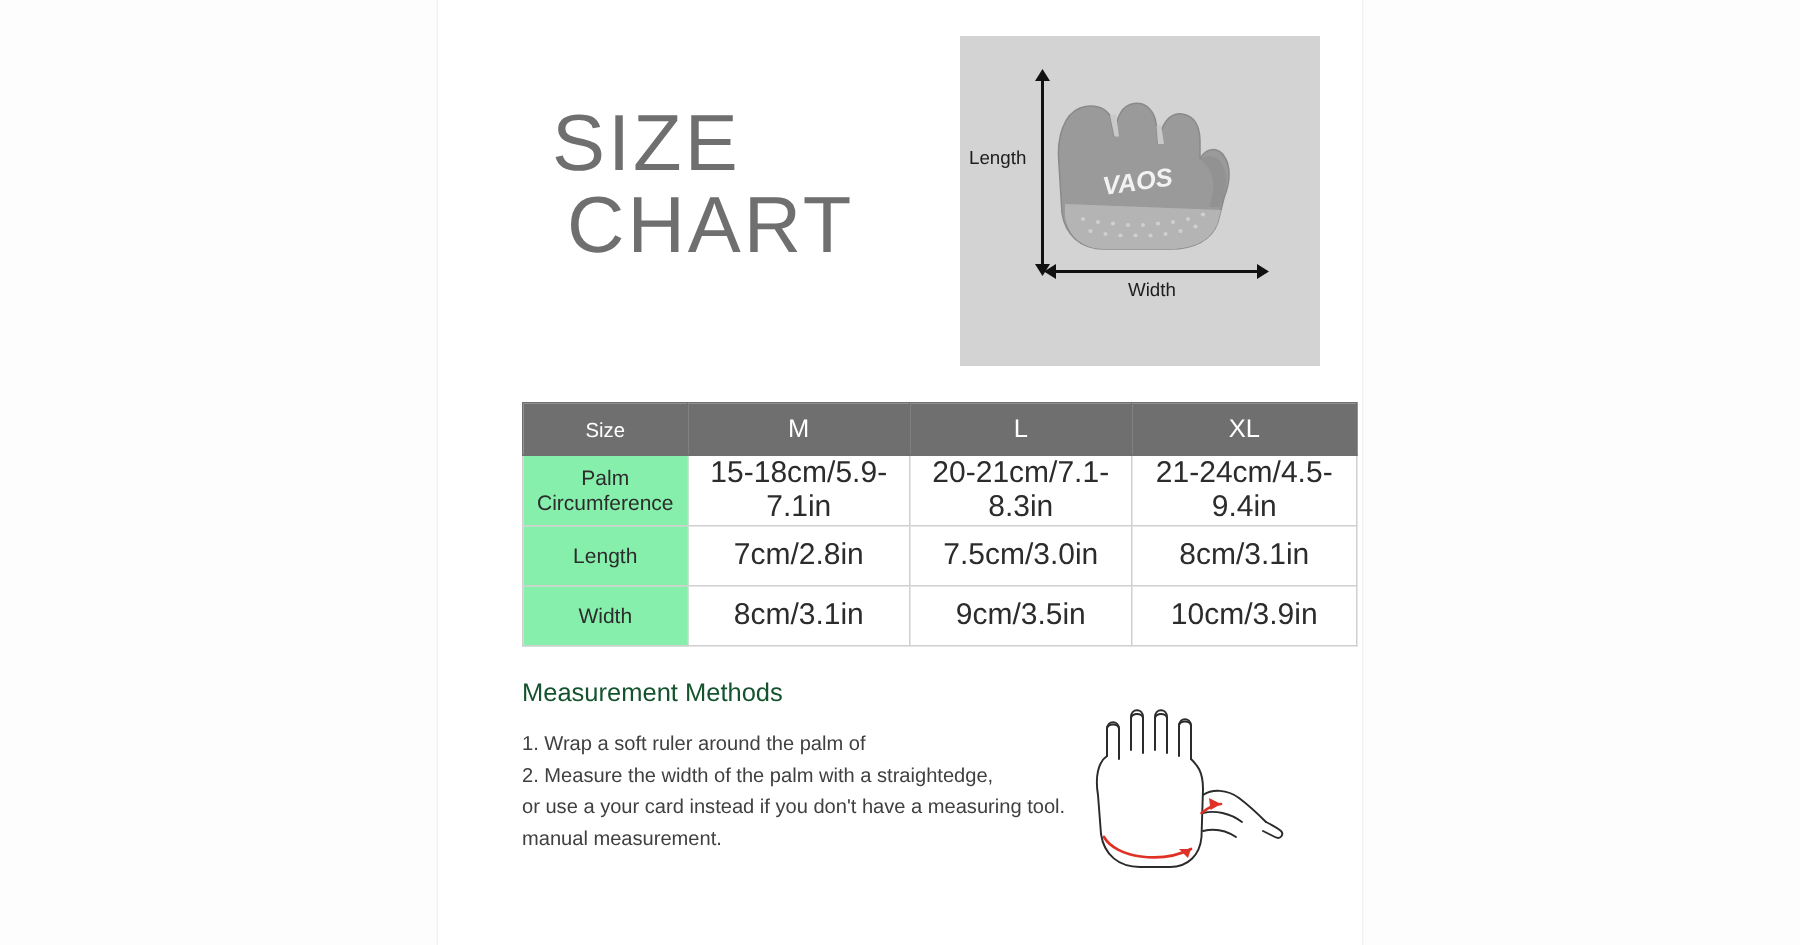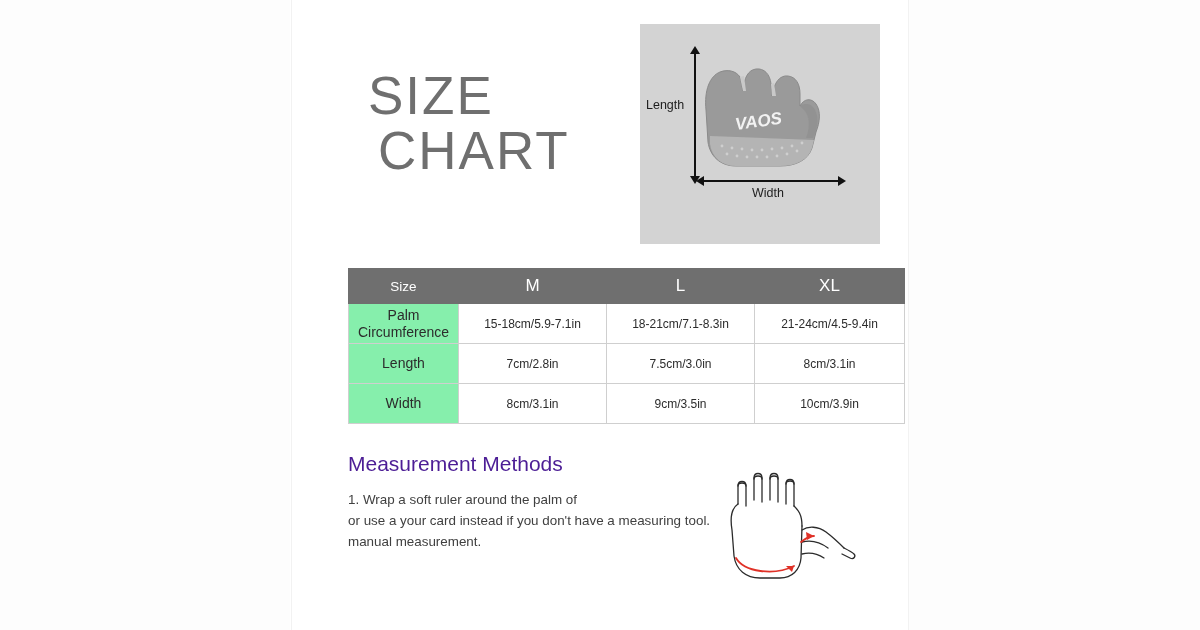--- a/index.html
+++ b/index.html
@@ -136,21 +136,21 @@
   table.size-table {
     border-collapse: collapse;
     width: 556px;
     table-layout: fixed;
   }
   table.size-table th,
   table.size-table td {
     border: 1px solid #cfcfcf;
     text-align: center;
     vertical-align: middle;
-    font-size: 12px;
+    font-size: 20px;
     color: #2c2c2c;
     padding: 0;
     height: 39px;
   }
   table.size-table thead th {
     background: #6f6f6f;
     color: #ffffff;
     border: 1px solid #6f6f6f;
     height: 34px;
     font-weight: 400;
@@ -173,23 +173,23 @@
 
   
   .measure {
     position: absolute;
     left: 28px;
     top: 442px;
     width: 556px;
   }
   .measure h2 {
     margin: 0 0 14px 0;
-    font-size: 21px;
+    font-size: 17px;
     font-weight: 400;
-    color: #4c1d95;
+    color: #14532d;
   }
   .measure p {
     margin: 0 0 2px 0;
     font-size: 13.4px;
     line-height: 19px;
     color: #404040;
   }
   .measure p.gap {
     margin-top: 17px;
   }
@@ -284,21 +284,21 @@
               <th class="size-col">Size</th>
               <th class="val-col">M</th>
               <th class="val-col">L</th>
               <th class="val-col">XL</th>
             </tr>
           </thead>
           <tbody>
             <tr>
               <td class="rowhead">Palm Circumference</td>
               <td>15-18cm/5.9-7.1in</td>
-              <td>18-21cm/7.1-8.3in</td>
+              <td>20-21cm/7.1-8.3in</td>
               <td>21-24cm/4.5-9.4in</td>
             </tr>
             <tr>
               <td class="rowhead">Length</td>
               <td>7cm/2.8in</td>
               <td>7.5cm/3.0in</td>
               <td>8cm/3.1in</td>
             </tr>
             <tr>
               <td class="rowhead">Width</td>
@@ -306,20 +306,21 @@
               <td>9cm/3.5in</td>
               <td>10cm/3.9in</td>
             </tr>
           </tbody>
         </table>
       </div>
 
       <div class="measure">
         <h2>Measurement Methods</h2>
         <p>1. Wrap a soft ruler around the palm of</p>
+        <p>2. Measure the width of the palm with a straightedge,</p>
         <p>or use a your card instead if you don't have a measuring tool.</p>
         <p>manual measurement.</p>
 
         <svg class="hand-art" viewBox="0 0 180 125">
           <g fill="none" stroke="#2b2b2b" stroke-width="1.3" stroke-linecap="round" stroke-linejoin="round">
 
             <path d="M36,34 C36,26 36,20 36,16 C36,10 44,10 44,16 C44,20 44,28 44,36"></path>
             <path d="M52,30 C52,20 52,12 52,8 C52,2 60,2 60,8 C60,12 60,22 60,32"></path>
             <path d="M68,30 C68,20 68,12 68,8 C68,2 76,2 76,8 C76,12 76,22 76,32"></path>
             <path d="M84,34 C84,26 84,18 84,14 C84,8 92,8 92,14 C92,18 92,28 92,36"></path>

